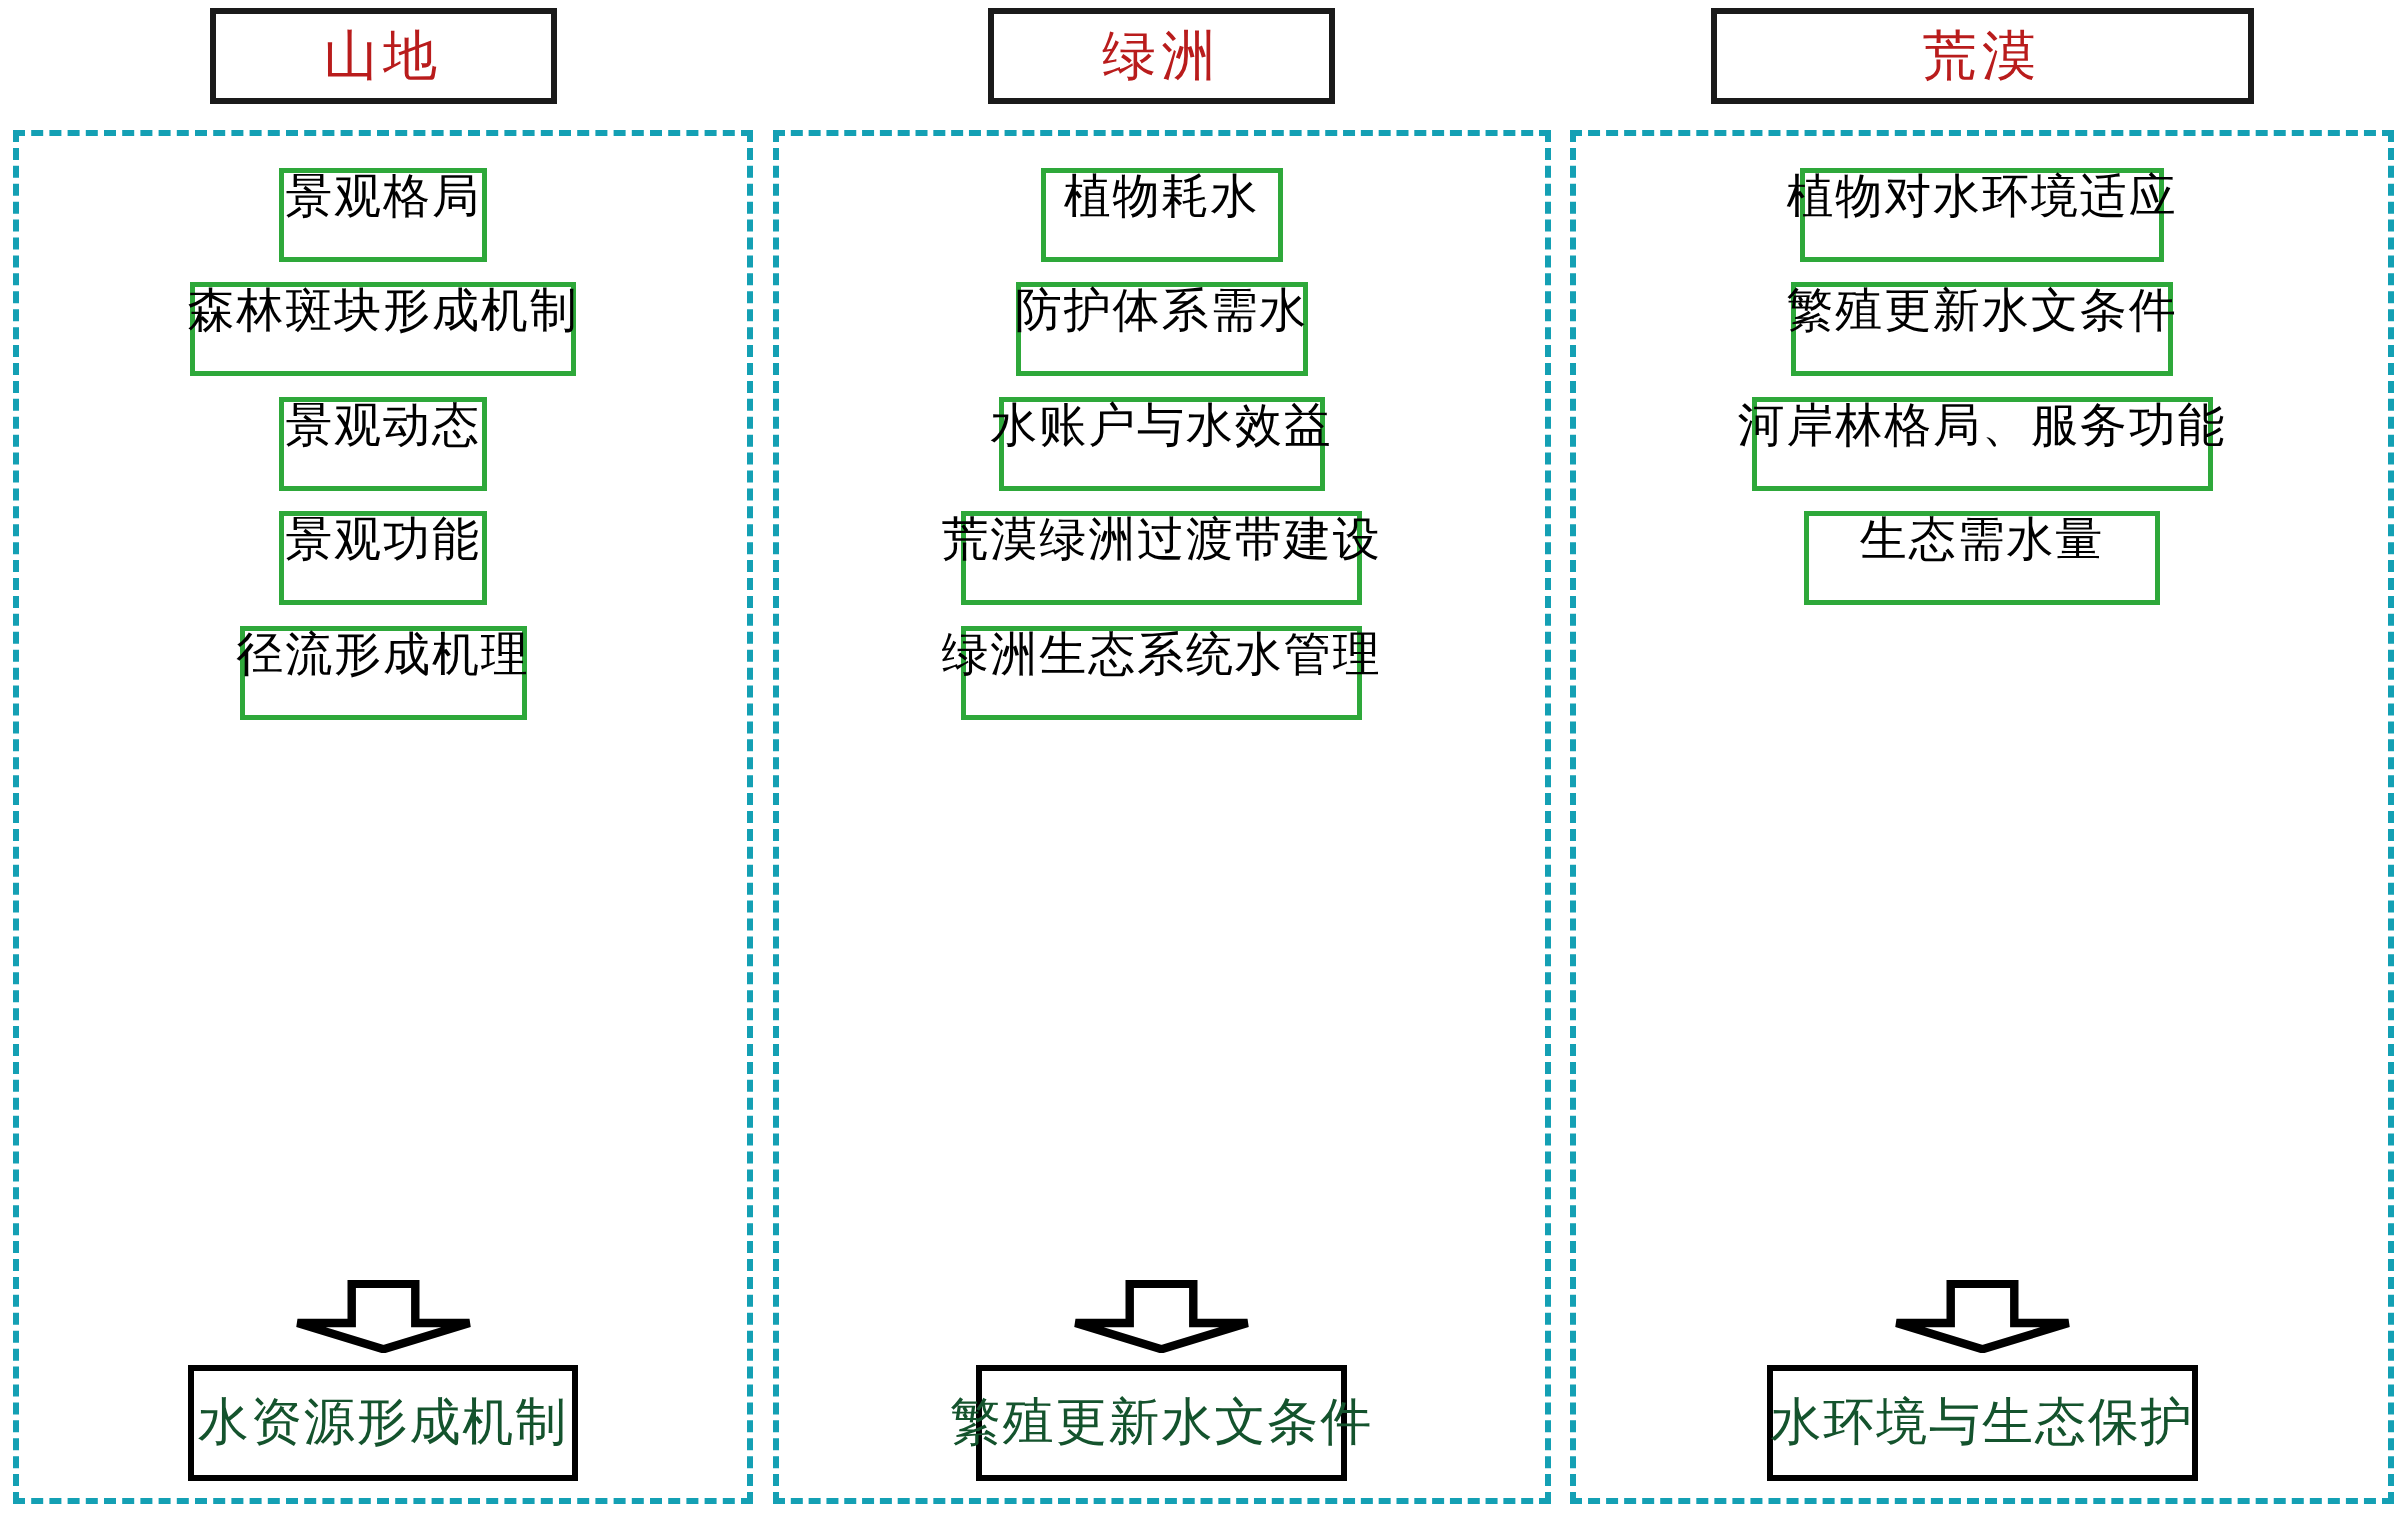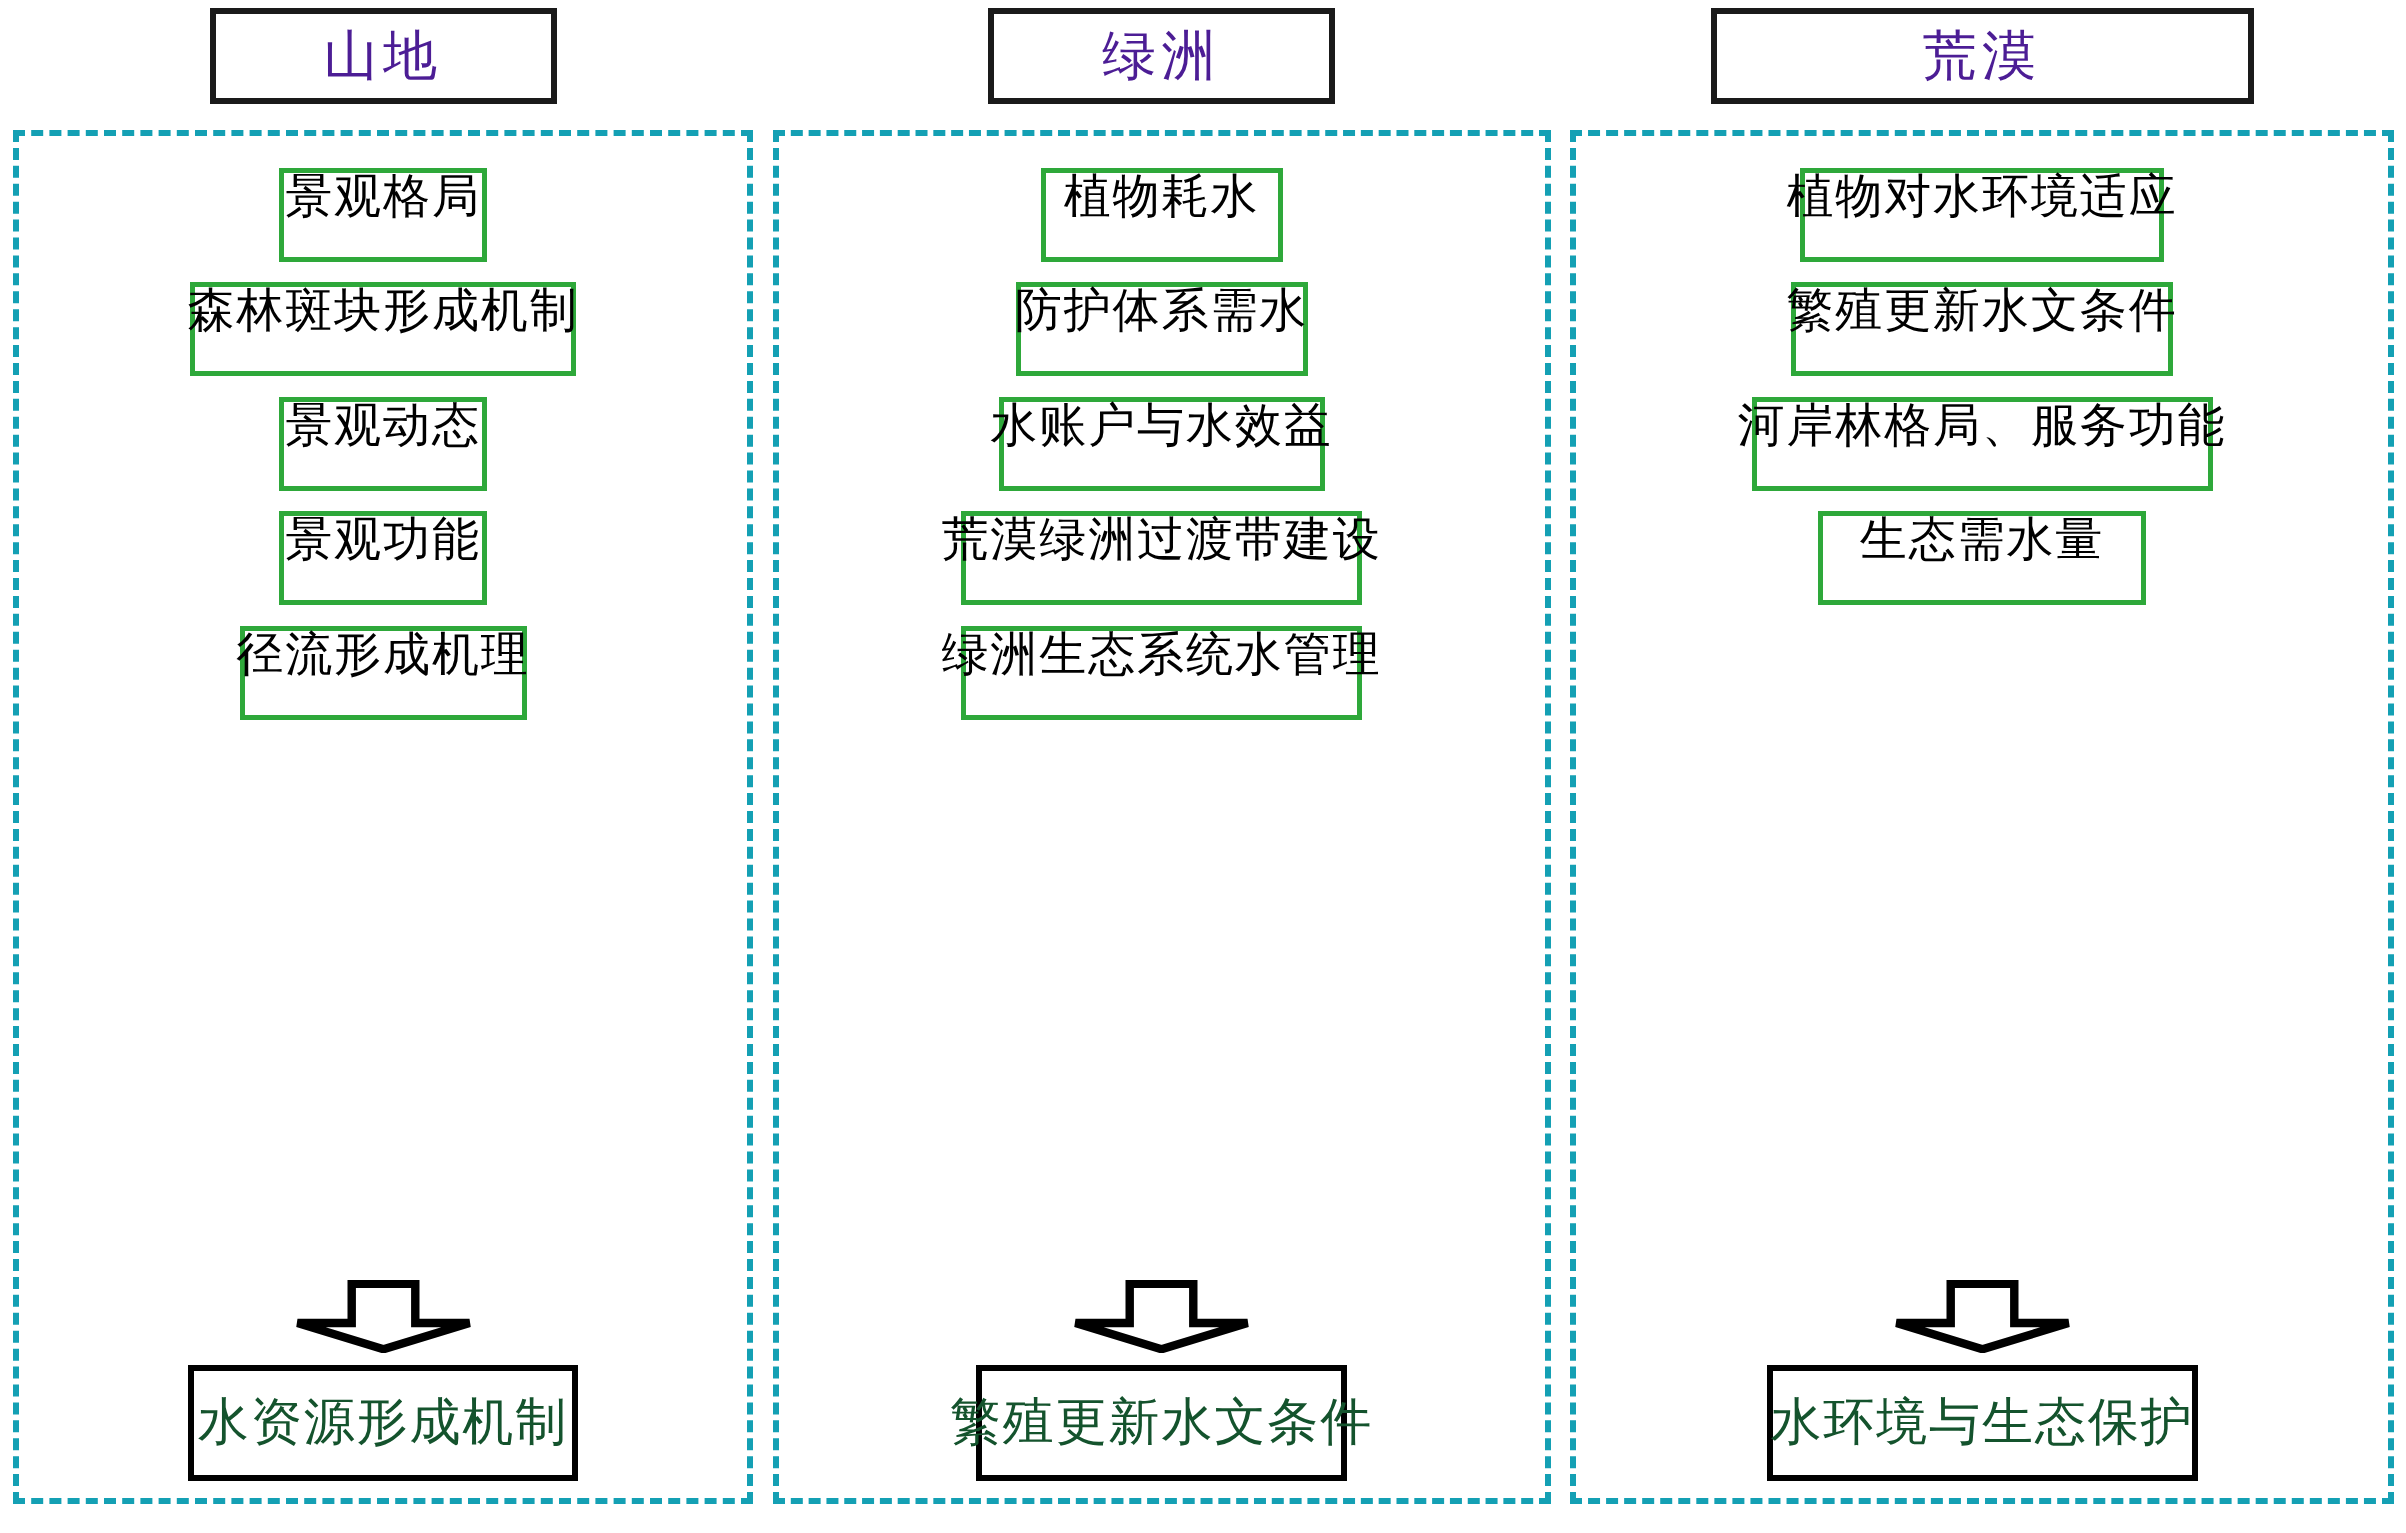--- a/index.html
+++ b/index.html
@@ -54,21 +54,21 @@
     height: 96px;
     margin-bottom: 26px;
   }
   .column-mountain .header-box { width: 347px; }
   .column-oasis    .header-box { width: 347px; }
   .column-desert   .header-box { width: 543px; }
 
   .header-label {
     font-size: 54px;
     line-height: 1;
-    color: #4c1d95;
+    color: #b91c1c;
     letter-spacing: 5.6px;
     white-space: nowrap;
   }
 
   
   .dashed-panel {
     box-sizing: border-box;
     width: 100%;
     border: 6.6px dashed #14A0B4;
     background: #ffffff;
@@ -216,21 +216,21 @@
         <div class="items">
           <div class="item-box" style="width:364px">
             <span class="item-label">植物对水环境适应</span>
           </div>
           <div class="item-box" style="width:382px">
             <span class="item-label">繁殖更新水文条件</span>
           </div>
           <div class="item-box" style="width:461px">
             <span class="item-label">河岸林格局、服务功能</span>
           </div>
-          <div class="item-box" style="width:328px">
+          <div class="item-box" style="width:356px">
             <span class="item-label">生态需水量</span>
           </div>
         </div>
         <div class="arrow-wrap">
           <svg class="arrow-svg" width="187" height="73" viewBox="0 0 200 78">
             <polygon points="66,4 134,4 134,46 192,46 100,74 8,46 66,46" fill="#ffffff" stroke="#000000" stroke-width="9" stroke-linejoin="miter"></polygon>
           </svg>
         </div>
         <div class="result-box" style="width:431px">
           <span class="result-label">水环境与生态保护</span>

